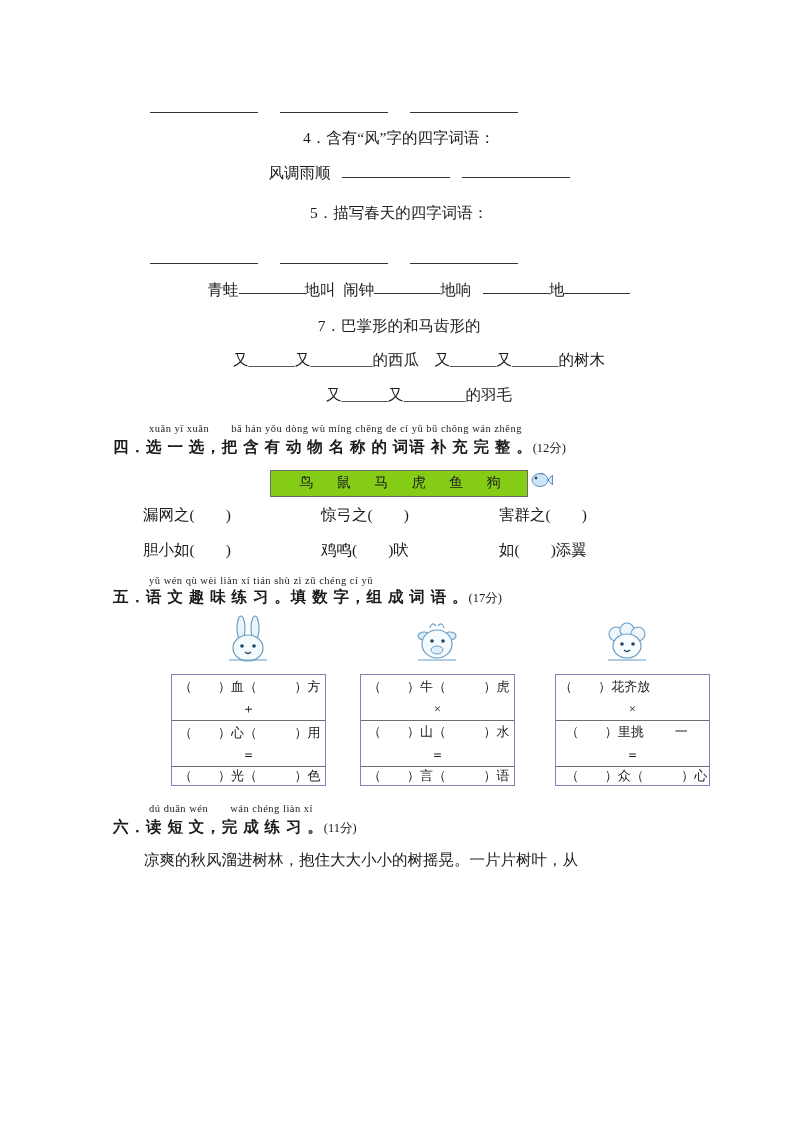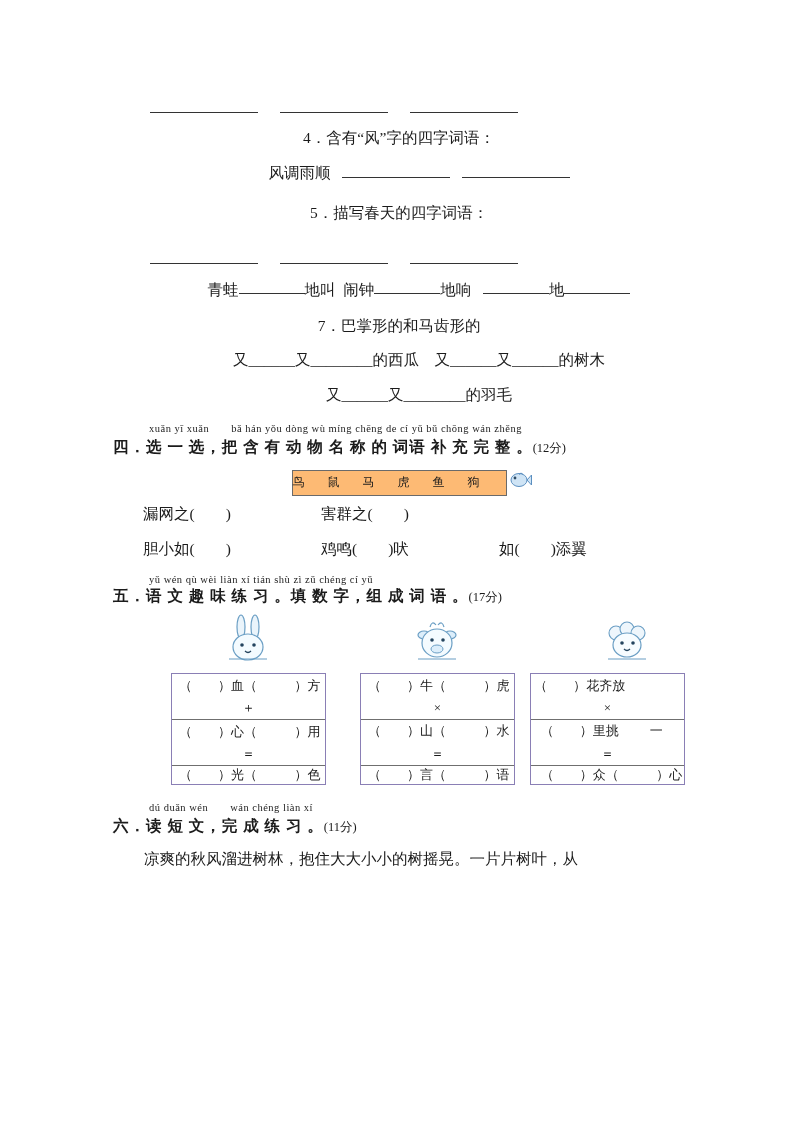--- a/index.html
+++ b/index.html
@@ -80,24 +80,24 @@
 
   
   .wordbank-wrap {
     position: relative;
     margin: 12px 0 8px 0;
     text-align: center;
   }
   .wordbank {
     display: inline-block;
     border: 1px solid #6a6a6a;
-    padding: 3px 16px 4px 0;
-    font-size: 12px;
+    padding: 3px 16px 4px 28px;
+    font-size: 14px;
     letter-spacing: 10px;
-    background: #fdba74;
+    background: #84cc16;
     position: relative;
   }
   .bank-fish {
     position: absolute;
     right: -26px;
     top: -2px;
     width: 24px;
     height: 22px;
   }
 
@@ -122,21 +122,21 @@
     position: absolute;
     border: 1px solid #8a7fb5;
     width: 155px;
     height: 112px;
     top: 60px;
     background: #fff;
     box-sizing: border-box;
   }
   .fun-box.b1 { left: 58px; }
   .fun-box.b2 { left: 247px; }
-  .fun-box.b3 { left: 417px; }
+  .fun-box.b3 { left: 442px; }
   .fun-table {
     width: 100%;
     height: 100%;
     border-collapse: collapse;
     font-size: 13px;
   }
   .fun-table td {
     text-align: center;
     vertical-align: middle;
     padding: 0;
@@ -225,20 +225,21 @@
             <ellipse cx="11" cy="11" rx="8" ry="6.5" fill="#cfe4f5" stroke="#5b8fc0" stroke-width="1"></ellipse>
             <path d="M19 11 L23.5 6 L23.5 16 Z" fill="#cfe4f5" stroke="#5b8fc0" stroke-width="1"></path>
             <circle cx="7" cy="9" r="1.4" fill="#2d4a63"></circle>
             <path d="M11 5.5 q2 -3 4 0" fill="none" stroke="#5b8fc0" stroke-width="1"></path>
           </svg>
         </span>
       </div>
 
       <div class="idiom-row">
         <span class="cell">漏网之(　　)</span>
+        <span class="cell">惊弓之(　　)</span>
         <span class="cell">害群之(　　)</span>
       </div>
       <div class="idiom-row">
         <span class="cell">胆小如(　　)</span>
         <span class="cell">鸡鸣(　　)吠</span>
         <span class="cell">如(　　)添翼</span>
       </div>
     </div>
 
     <div class="section" style="margin-top:6px;">

